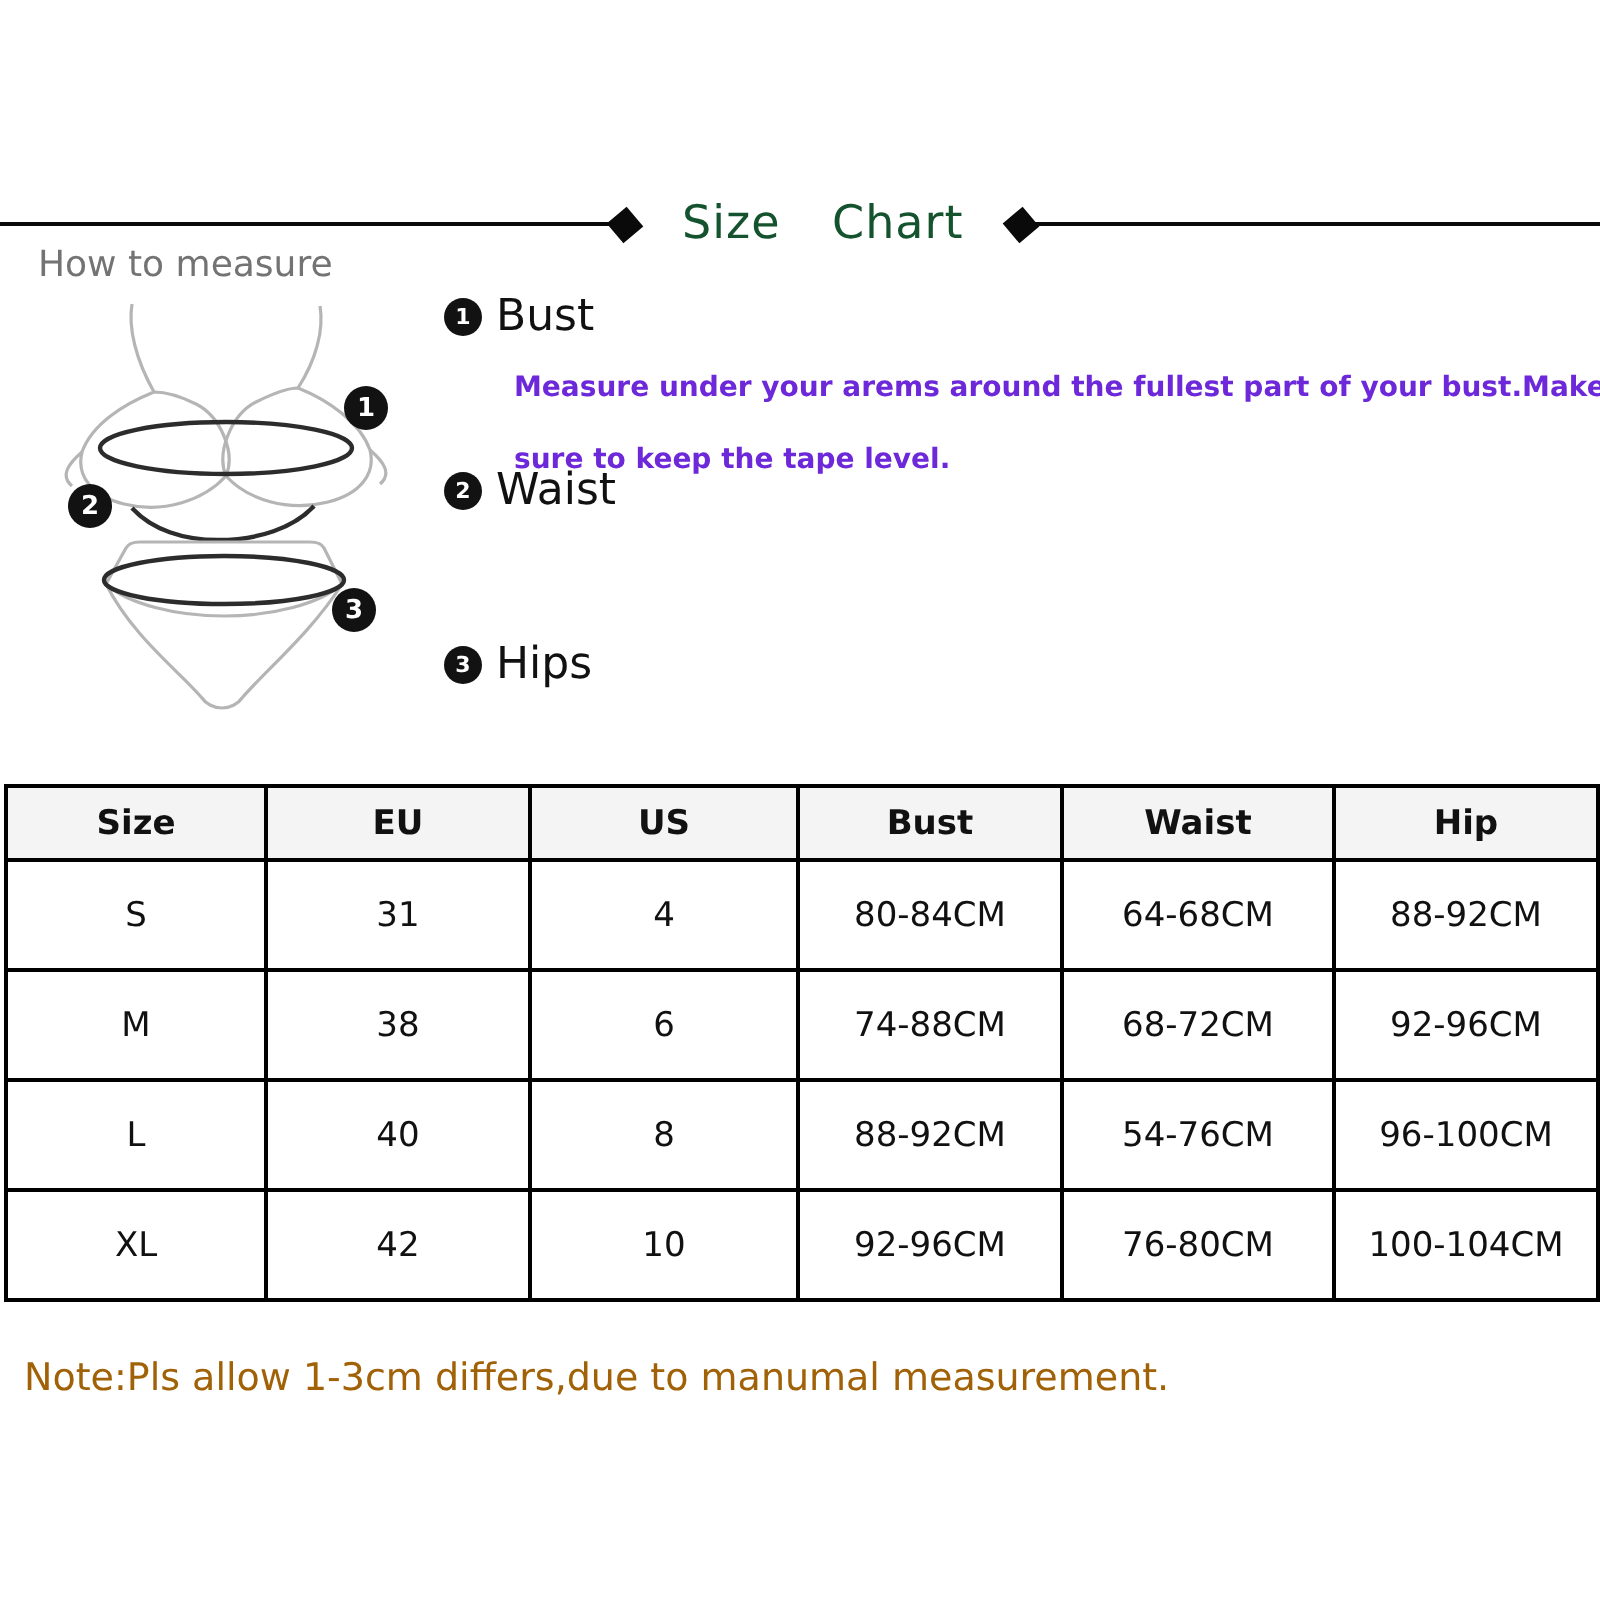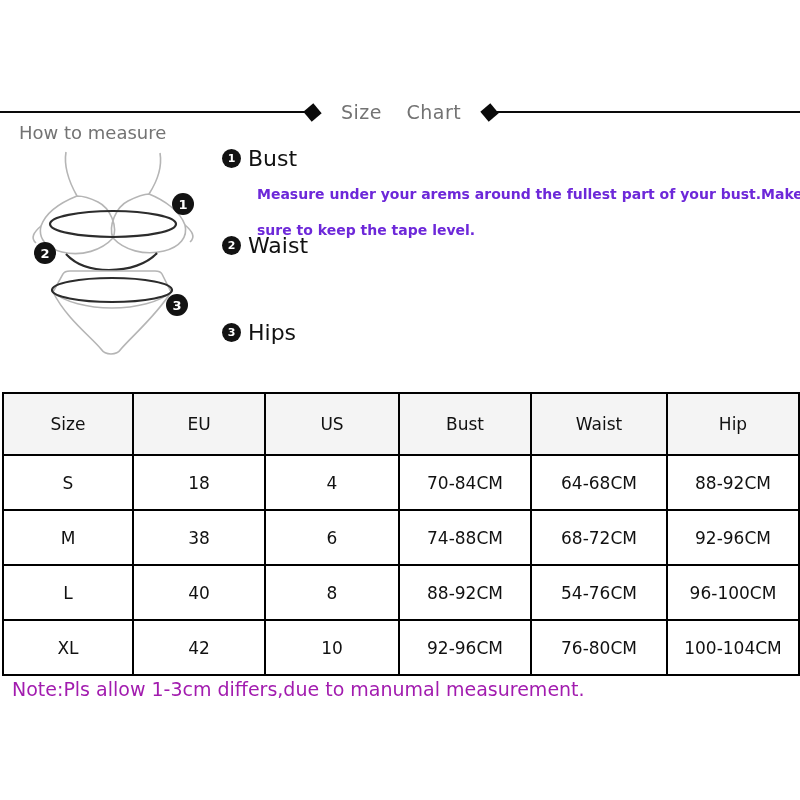--- a/index.html
+++ b/index.html
@@ -30,26 +30,26 @@
   }
   .rule-left { width: 306px; }
   .rule-right { flex: 1; }
   .diamond {
     width: 13px; height: 13px;
     background: #0a0a0a;
     transform: rotate(50deg);
     flex: 0 0 auto;
   }
   .page-title {
-    font-size: 19px;
+    font-size: 23px;
     letter-spacing: 0.5px;
     word-spacing: 18px;
     padding: 0 22px;
     white-space: nowrap;
-    color: #737373;
+    color: #14532d;
   }
 
   
   .htm-heading {
     position: absolute;
     top: 122px; left: 19px;
     font-size: 18px;
     color: #737373;
   }
 
@@ -123,36 +123,36 @@
     border-collapse: collapse;
     table-layout: fixed;
   }
   .size-table th, .size-table td {
     border: 2px solid #000000;
     text-align: center;
     vertical-align: middle;
     font-size: 17px;
   }
   .size-table th {
-    height: 62px;
+    height: 37px;
     background: #f4f4f4;
-    font-weight: normal;
+    font-weight: bold;
   }
   .size-table td {
     height: 55px;
     background: #ffffff;
     font-weight: normal;
   }
 
   
   .note {
     position: absolute;
     top: 678px; left: 12px;
     font-size: 19px;
-    color: #a21caf;
+    color: #a16207;
   }
 
   svg .garment { stroke: #b5b5b5; fill: none; stroke-width: 1.6; }
   svg .tape    { stroke: #2c2c2c; fill: none; stroke-width: 2.2; }
 </style>
 </head>
 <body>
 
 <div class="page">
 
@@ -227,23 +227,23 @@
         <th>EU</th>
         <th>US</th>
         <th>Bust</th>
         <th>Waist</th>
         <th>Hip</th>
       </tr>
     </thead>
     <tbody>
       <tr>
         <td>S</td>
-        <td>18</td>
+        <td>31</td>
         <td>4</td>
-        <td>70-84CM</td>
+        <td>80-84CM</td>
         <td>64-68CM</td>
         <td>88-92CM</td>
       </tr>
       <tr>
         <td>M</td>
         <td>38</td>
         <td>6</td>
         <td>74-88CM</td>
         <td>68-72CM</td>
         <td>92-96CM</td>

